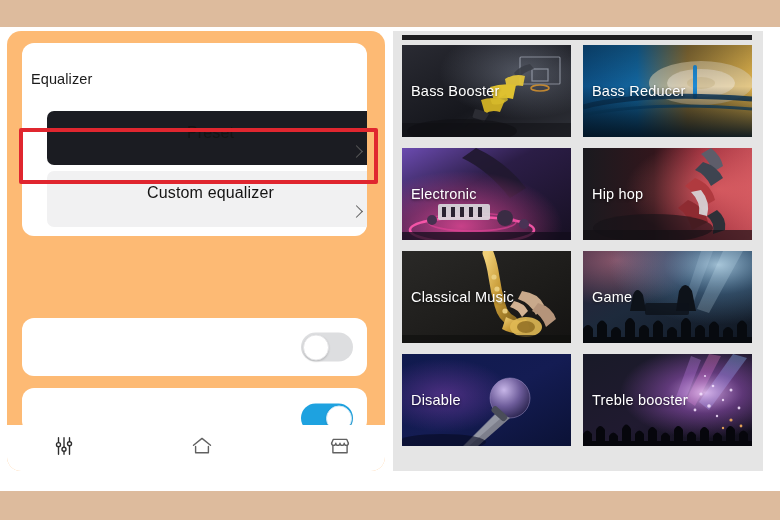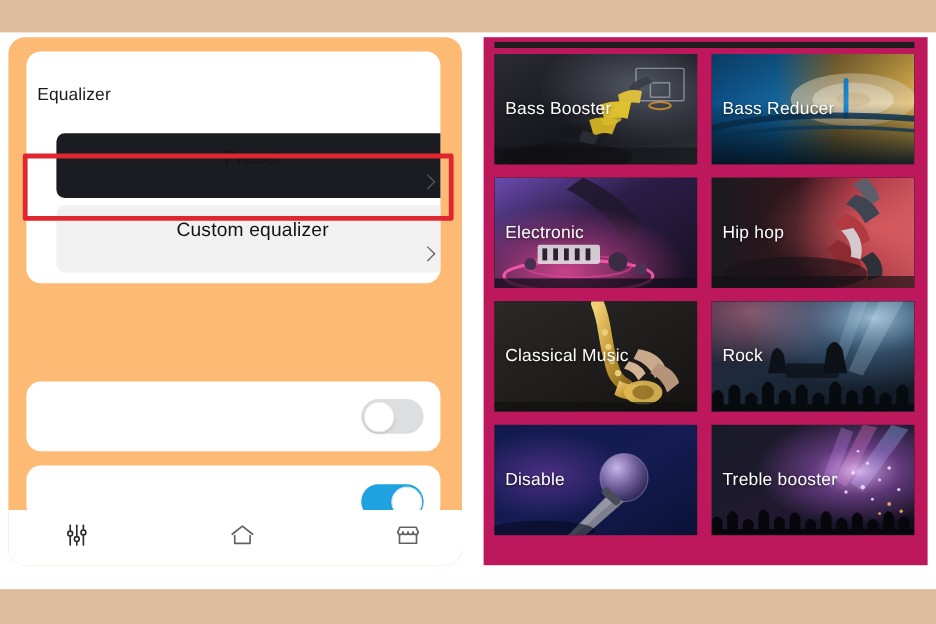--- a/index.html
+++ b/index.html
@@ -122,23 +122,23 @@
     position: absolute; top: 8px;
     width: 46px; height: 30px;
     display: flex; align-items: center; justify-content: center;
   }
   .nav-item.i0 { left: 34px; }
   .nav-item.i1 { left: 172px; }
   .nav-item.i2 { left: 310px; }
 
   
   .right-panel {
-    position: absolute; left: 403px; top: 31px;
+    position: absolute; left: 393px; top: 31px;
     width: 370px; height: 440px;
-    background: #be185d;
+    background: #e5e5e5;
     text-align: right;
   }
   .topbar {
     position: absolute; left: 9px; top: 4px;
     width: 350px; height: 5px;
     background: #1d1d1f;
   }
 
   .grid {
     position: absolute; left: 9px; top: 14px;
@@ -453,21 +453,21 @@
               <path d="M84 92 V80 q5-8 10 0 V92z"></path>
                 <path d="M98 92 V72 q5-10 10 0 V92z"></path>
               <path d="M112 92 V78 q5-8 10 0 V92z"></path>
                 <path d="M126 92 V75 q5-9 10 0 V92z"></path>
               <path d="M140 92 V80 q5-8 10 0 V92z"></path>
                 <path d="M154 92 V74 q5-9 10 0 V92z"></path>
               <rect y="86" width="169" height="6"></rect>
             </g>
           </svg>
         </div>
-        <div class="pname">Rock</div>
+        <div class="pname">Game</div>
       </div>
 
       <div class="preset">
         <div class="art">
           <svg viewBox="0 0 169 92" preserveAspectRatio="none">
             <defs>
               <linearGradient id="g6" x1="0" y1="0" x2="1" y2="1">
                 <stop offset="0" stop-color="#101a4e"></stop>
                   <stop offset=".5" stop-color="#141c53"></stop>
                 <stop offset="1" stop-color="#0b1236"></stop>

